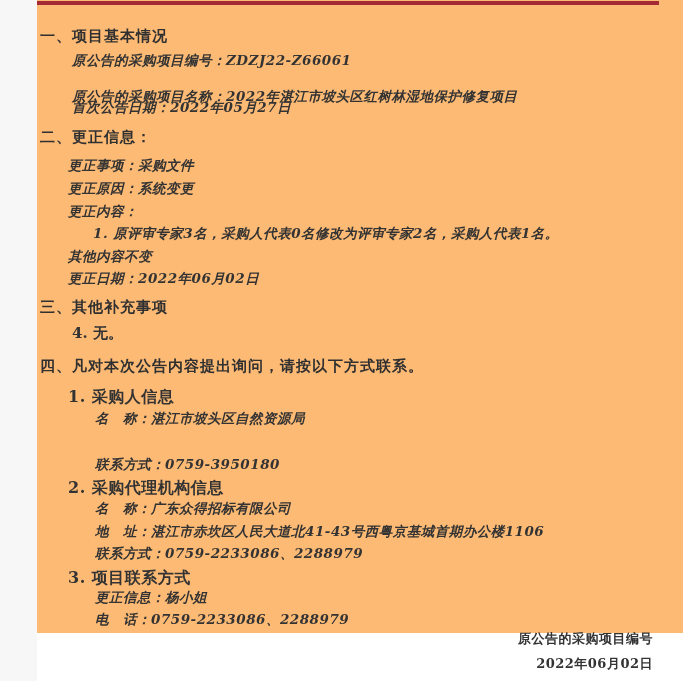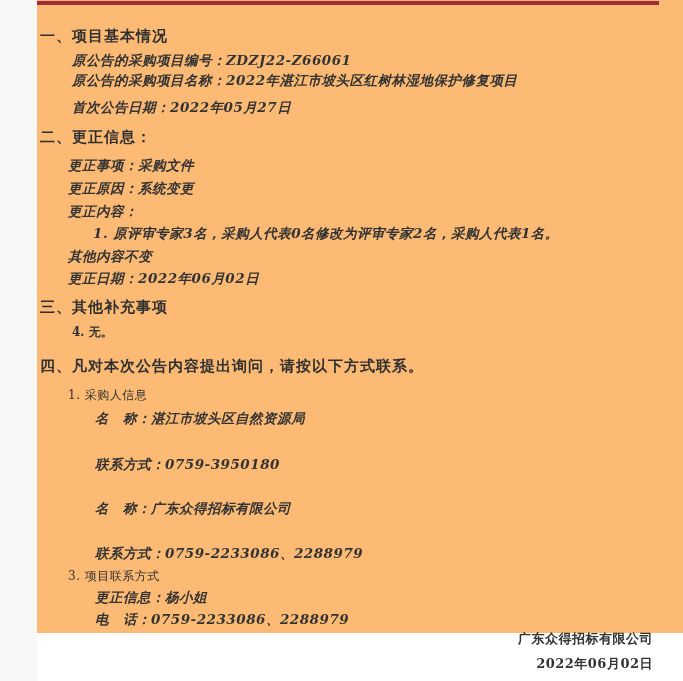--- a/index.html
+++ b/index.html
@@ -33,29 +33,29 @@
   .ln{
     position:absolute;
     font-size:13.5px;font-weight:600;
     color:#333333;
     letter-spacing:0.5px;
     white-space:nowrap;
     font-style:italic;
   }
   .sub{
     position:absolute;
-    font-size:12px;font-weight:400;
+    font-size:16px;font-weight:700;
     color:#333333;
     letter-spacing:0.5px;
     white-space:nowrap;
     text-align:center;
   }
   .sm{
     position:absolute;
-    font-size:12px;font-weight:600;
+    font-size:15px;font-weight:600;
     color:#333333;
     white-space:nowrap;
     text-align:right;
   }
   .ft{
     position:absolute;
     right:30px;
     font-size:13px;font-weight:600;
     color:#333333;
     letter-spacing:0.5px;
@@ -65,42 +65,44 @@
 </style>
 </head>
 <body>
 
 <div class="page">
   <div class="left-margin" style="background: rgb(247, 247, 247);"></div>
   <div class="top-rule" style="background: rgb(164, 42, 51);"></div>
 
   <div class="h" style="left:40px;top:27px">一、项目基本情况</div>
   <div class="ln" style="left:72px;top:52px">原公告的采购项目编号：ZDZJ22-Z66061</div>
-  <div class="ln" style="left:72px;top:72px">原公告的采购项目名称：2022年湛江市坡头区红树林湿地保护修复项目</div>
+  <div class="ln" style="left:72px;top:88px">原公告的采购项目名称：2022年湛江市坡头区红树林湿地保护修复项目</div>
   <div class="ln" style="left:72px;top:99px">首次公告日期：2022年05月27日</div>
 
   <div class="h" style="left:40px;top:128px">二、更正信息：</div>
   <div class="ln" style="left:68px;top:180px">更正原因：系统变更</div>
   <div class="ln" style="left:68px;top:157px">更正事项：采购文件</div>
   <div class="ln" style="left:68px;top:203px">更正内容：</div>
   <div class="ln" style="left:93px;top:225px">1. 原评审专家3名，采购人代表0名修改为评审专家2名，采购人代表1名。</div>
   <div class="ln" style="left:68px;top:248px">其他内容不变</div>
   <div class="ln" style="left:68px;top:270px">更正日期：2022年06月02日</div>
 
   <div class="h" style="left:40px;top:298px">三、其他补充事项</div>
   <div class="sm" style="left:72px;top:324px">4. 无。</div>
 
   <div class="h" style="left:40px;top:357px">四、凡对本次公告内容提出询问，请按以下方式联系。</div>
 
   <div class="sub" style="left:68px;top:387px">1. 采购人信息</div>
   <div class="ln" style="left:95px;top:410px">名　称：湛江市坡头区自然资源局</div>
   <div class="ln" style="left:95px;top:456px">联系方式：0759-3950180</div>
 
+  <div class="sub" style="left:68px;top:478px">2. 采购代理机构信息</div>
   <div class="ln" style="left:95px;top:500px">名　称：广东众得招标有限公司</div>
+  <div class="ln" style="left:95px;top:523px">地　址：湛江市赤坎区人民大道北41-43号西粤京基城首期办公楼1106</div>
   <div class="ln" style="left:95px;top:545px">联系方式：0759-2233086、2288979</div>
 
   <div class="sub" style="left:68px;top:568px">3. 项目联系方式</div>
   <div class="ln" style="left:95px;top:589px">更正信息：杨小姐</div>
   <div class="ln" style="left:95px;top:611px">电　话：0759-2233086、2288979</div>
 
-  <div class="ft" style="top:630px">广东众得招标有限公司</div>
+  <div class="ft" style="top:630px">原公告的采购项目编号</div>
   <div class="ft" style="top:655px">2022年06月02日</div>
 </div>
 
 </body></html>

